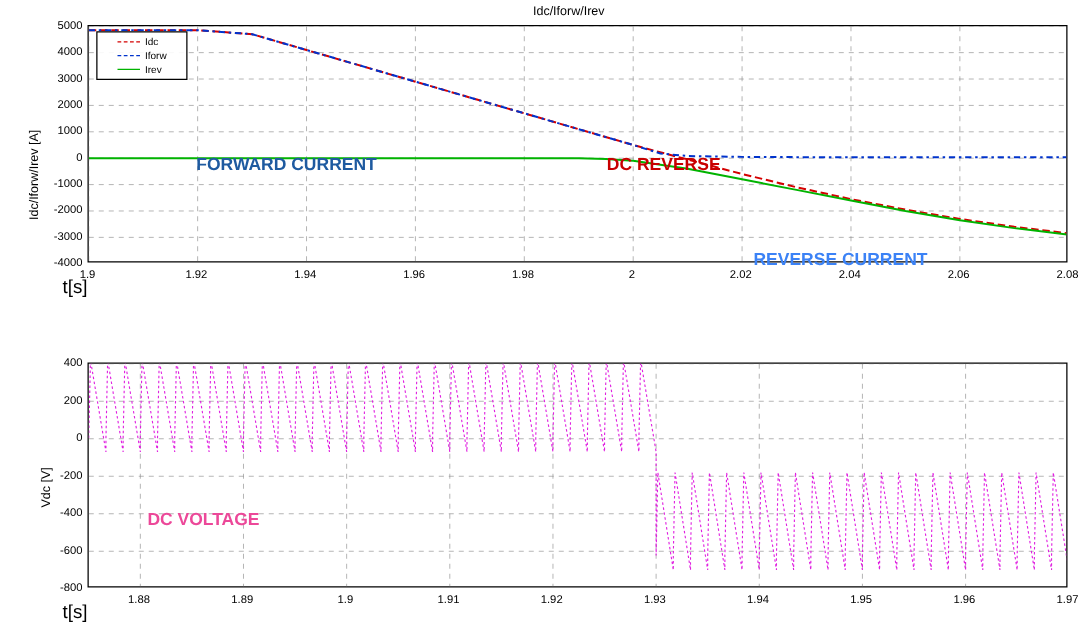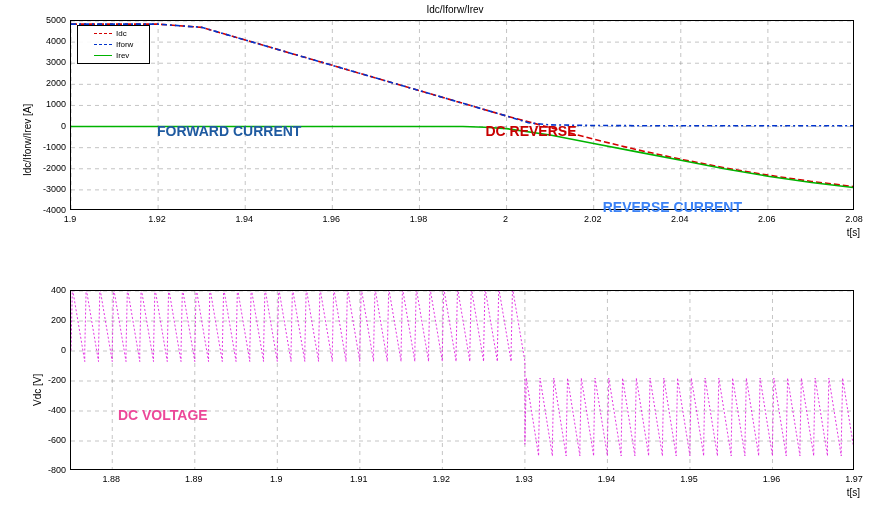--- a/index.html
+++ b/index.html
@@ -39,22 +39,22 @@
   .ylab {
     position: absolute;
     transform: rotate(-90deg);
     transform-origin: left top;
     font-size: 10px;
     white-space: nowrap;
   }
   .xlab {
     position: absolute;
     width: 100%;
-    text-align: right;
-    font-size: 10px;
+    text-align: left;
+    font-size: 15px;
   }
   .legend {
     position: absolute;
     background: rgba(255,255,255,0.9);
     border: 1px solid #000;
     font-size: 8px;
     padding: 2px 16px;
     line-height: 11px;
   }
   .legend .row { display: flex; align-items: center; gap: 4px; }

